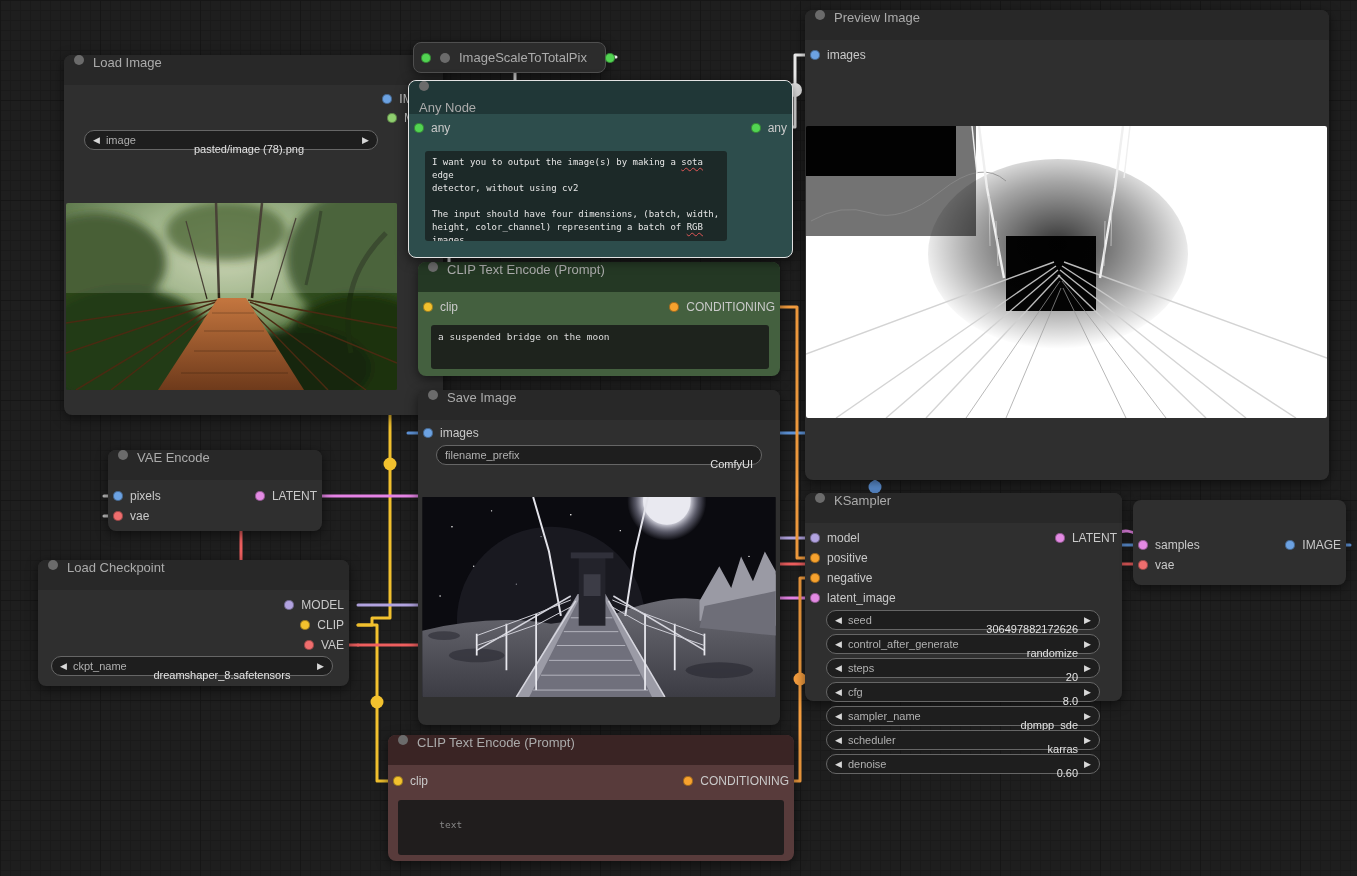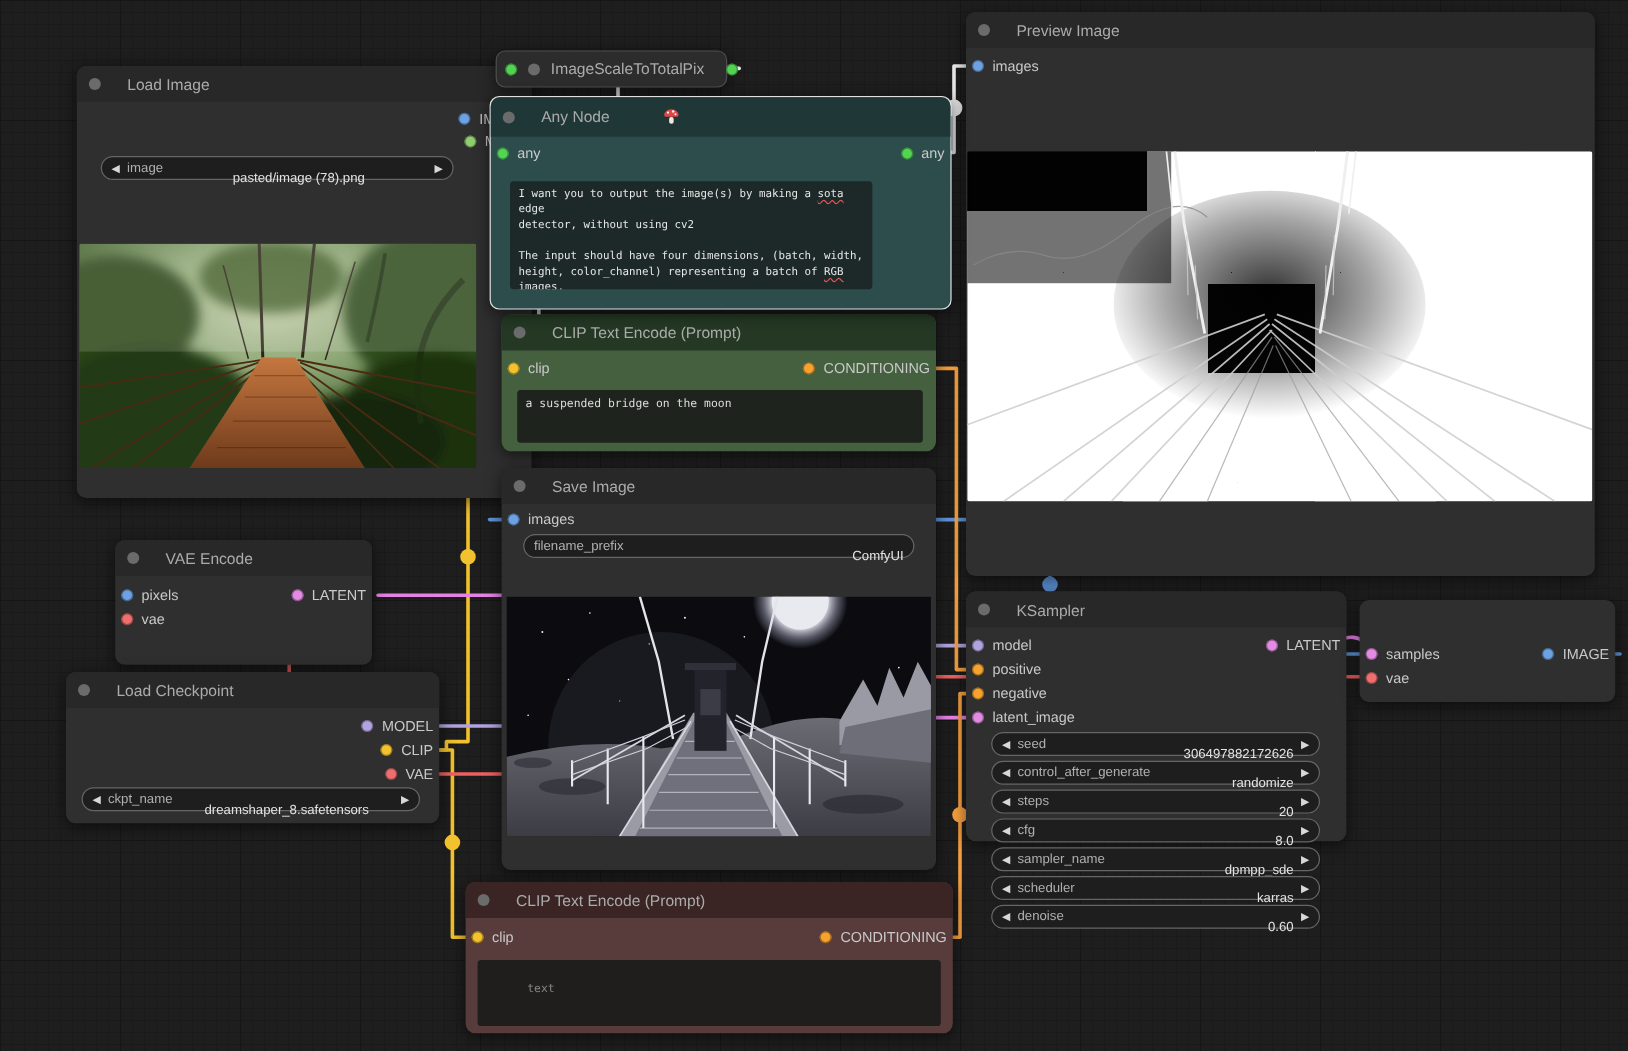--- a/index.html
+++ b/index.html
@@ -11,21 +11,21 @@
       linear-gradient(90deg,#161616 1px, transparent 1px),
       linear-gradient(#1a1a1a 1px, transparent 1px),
       linear-gradient(90deg,#1a1a1a 1px, transparent 1px);
     background-size:100px 100px,100px 100px,10px 10px,10px 10px;
     font-family:"Liberation Sans", sans-serif;
   }
   #links{position:absolute;left:0;top:0;z-index:0;}
   .node{position:absolute;z-index:2;background:#2f2f2f;border-radius:8px;
         box-shadow:0 3px 12px rgba(0,0,0,.55);}
   .titlebar{height:30px;border-radius:8px 8px 0 0;background:#282828;
-        display:flex;align-items:center;gap:22px;padding:0 10px;box-sizing:border-box;}
+        display:flex;align-items:flex-start;gap:9px;padding:0 10px;box-sizing:border-box;}
   .tdot{width:10px;height:10px;border-radius:50%;background:#6b6b6b;flex:0 0 auto;}
   .ttext{font-size:13px;color:#ababab;white-space:nowrap;}
   .slot{position:absolute;height:14px;display:flex;align-items:center;gap:7px;
         font-size:12px;color:#c9c9c9;}
   .slot.in{left:5px;}
   .slot.out{right:5px;flex-direction:row-reverse;}
   .sdot{width:10px;height:10px;border-radius:50%;box-shadow:inset 0 0 0 1px rgba(0,0,0,.35);flex:0 0 auto;}
   .c-image{background:#6ca2e2}.c-mask{background:#8fce6f}.c-any{background:#52d452}
   .c-clip{background:#f2c12e}.c-cond{background:#f7a22e}.c-latent{background:#e38ae3}
   .c-model{background:#b2a3e0}.c-vae{background:#ef6e6e}
@@ -40,21 +40,21 @@
        border-radius:4px;color:#d5d5d5;font-size:12px;display:flex;align-items:center;
        justify-content:center;box-sizing:border-box;}
   .ta{position:absolute;background:#202020;border-radius:3px;box-sizing:border-box;
       padding:5px 7px;font-family:"DejaVu Sans Mono",monospace;font-size:9.5px;
       line-height:13px;color:#dcdcdc;white-space:pre-wrap;overflow:hidden;}
   .sq{text-decoration:underline wavy #e05555;text-decoration-thickness:1px;text-underline-offset:2px;}
   .imgbox{position:absolute;border-radius:2px;overflow:hidden;}
   .sr{font-size:0;line-height:0;}
   
   .n-any{background:#2d4d4c;border:1.5px solid #e2e2e2;}
-  .n-any .titlebar{background:#203737;}
+  .n-any .titlebar{background:#203737;flex-direction:column;}
   .n-any .ta{background:#1c2928;color:#e6e6e6;}
   .n-green{background:#44603f;}
   .n-green .titlebar{background:#243824;}
   .n-green .ta{background:#1e231d;}
   .n-red{background:#583b3b;}
   .n-red .titlebar{background:#3a2424;}
   .n-red .ta{background:#201d1d;}
   .collapsed{height:31px;border:1px solid #4f4f4f;display:flex;align-items:center;
       gap:9px;padding:0 7px;box-sizing:border-box;background:#2c2c2c;}
   .ph{color:#868686;}
@@ -324,40 +324,40 @@
         <g stroke="#cfcfd8" stroke-width="1" fill="none">
           <path d="M55,140 L115,118 L150,104"></path>
             <path d="M285,140 L225,118 L192,104"></path>
           <path d="M55,150 L118,128 L152,110"></path>
             <path d="M285,150 L222,128 L190,110"></path>
         </g>
       </svg>
     </div>
   </div>
 
-  <div class="node" style="left:96px;top:450px;width:214px;height:104px">
+  <div class="node" style="left:108px;top:450px;width:214px;height:81px">
     <div class="titlebar">
       <span class="tdot"></span>
       <span class="ttext">VAE Encode</span>
     </div>
     <div class="slot in" style="top:39px">
       <span class="sdot c-image"></span>
         <span>pixels</span>
     </div>
     <div class="slot in" style="top:59px">
       <span class="sdot c-vae"></span>
         <span>vae</span>
     </div>
     <div class="slot out" style="top:39px">
       <span>LATENT</span>
         <span class="sdot c-latent"></span>
     </div>
   </div>
 
-  <div class="node" style="left:55px;top:560px;width:311px;height:126px">
+  <div class="node" style="left:38px;top:560px;width:311px;height:126px">
     <div class="titlebar">
       <span class="tdot"></span>
       <span class="ttext">Load Checkpoint</span>
     </div>
     <div class="slot out" style="top:38px">
       <span>MODEL</span>
         <span class="sdot c-model"></span>
     </div>
     <div class="slot out" style="top:58px">
       <span>CLIP</span>

